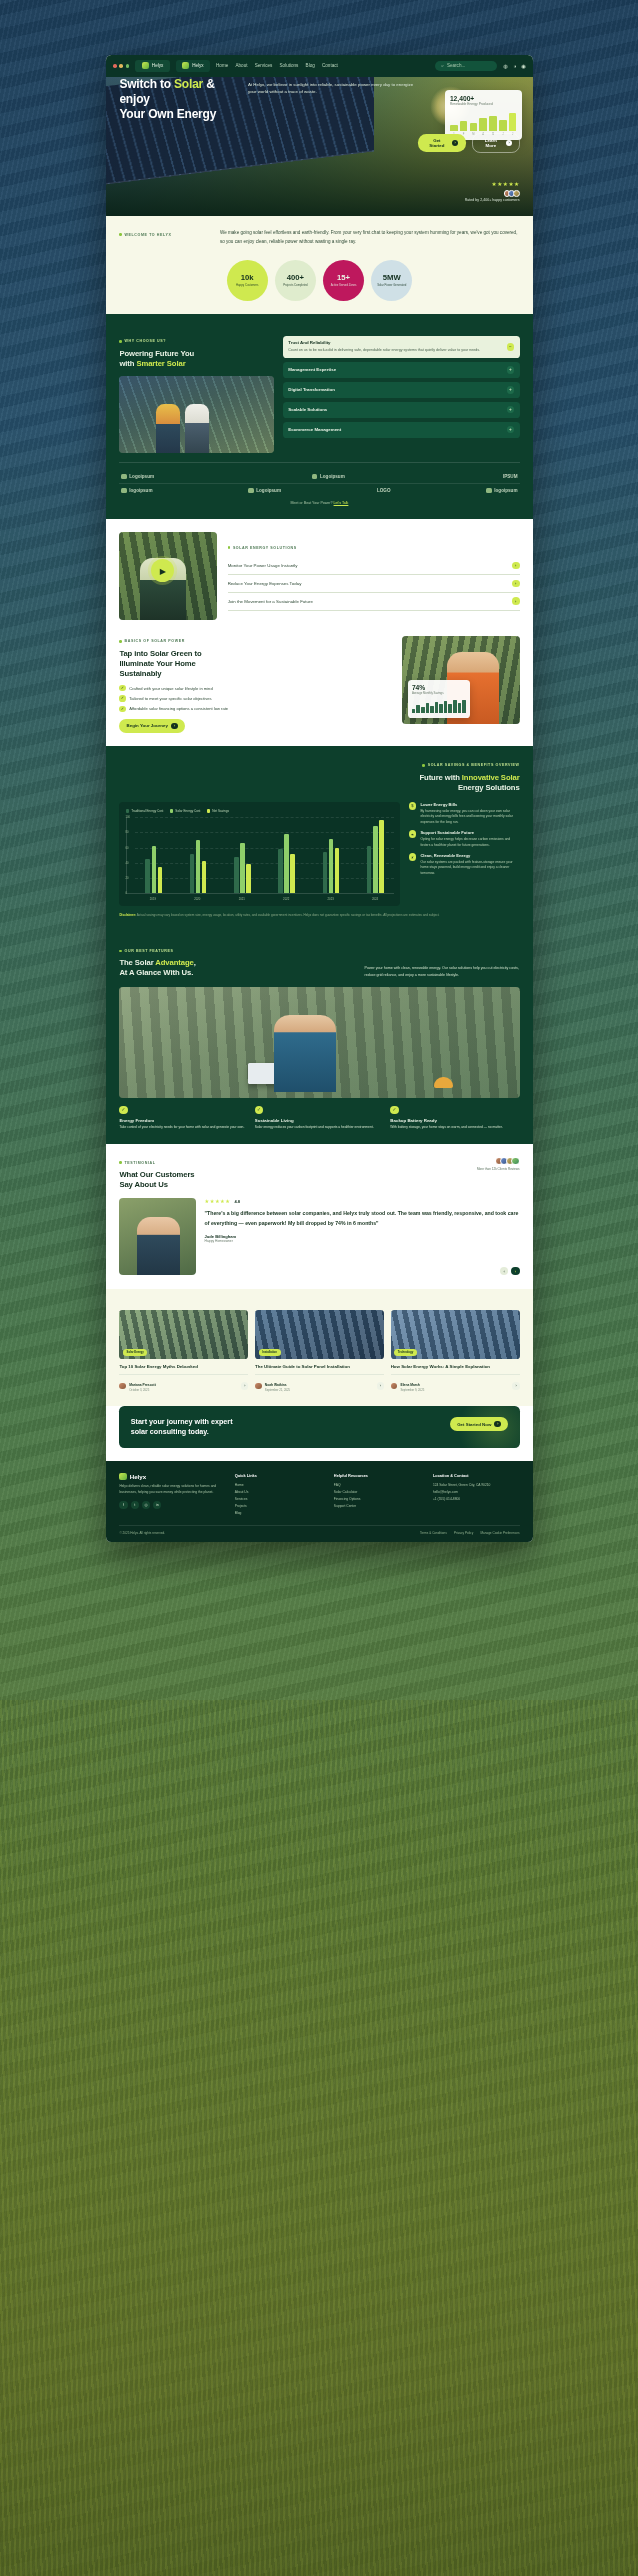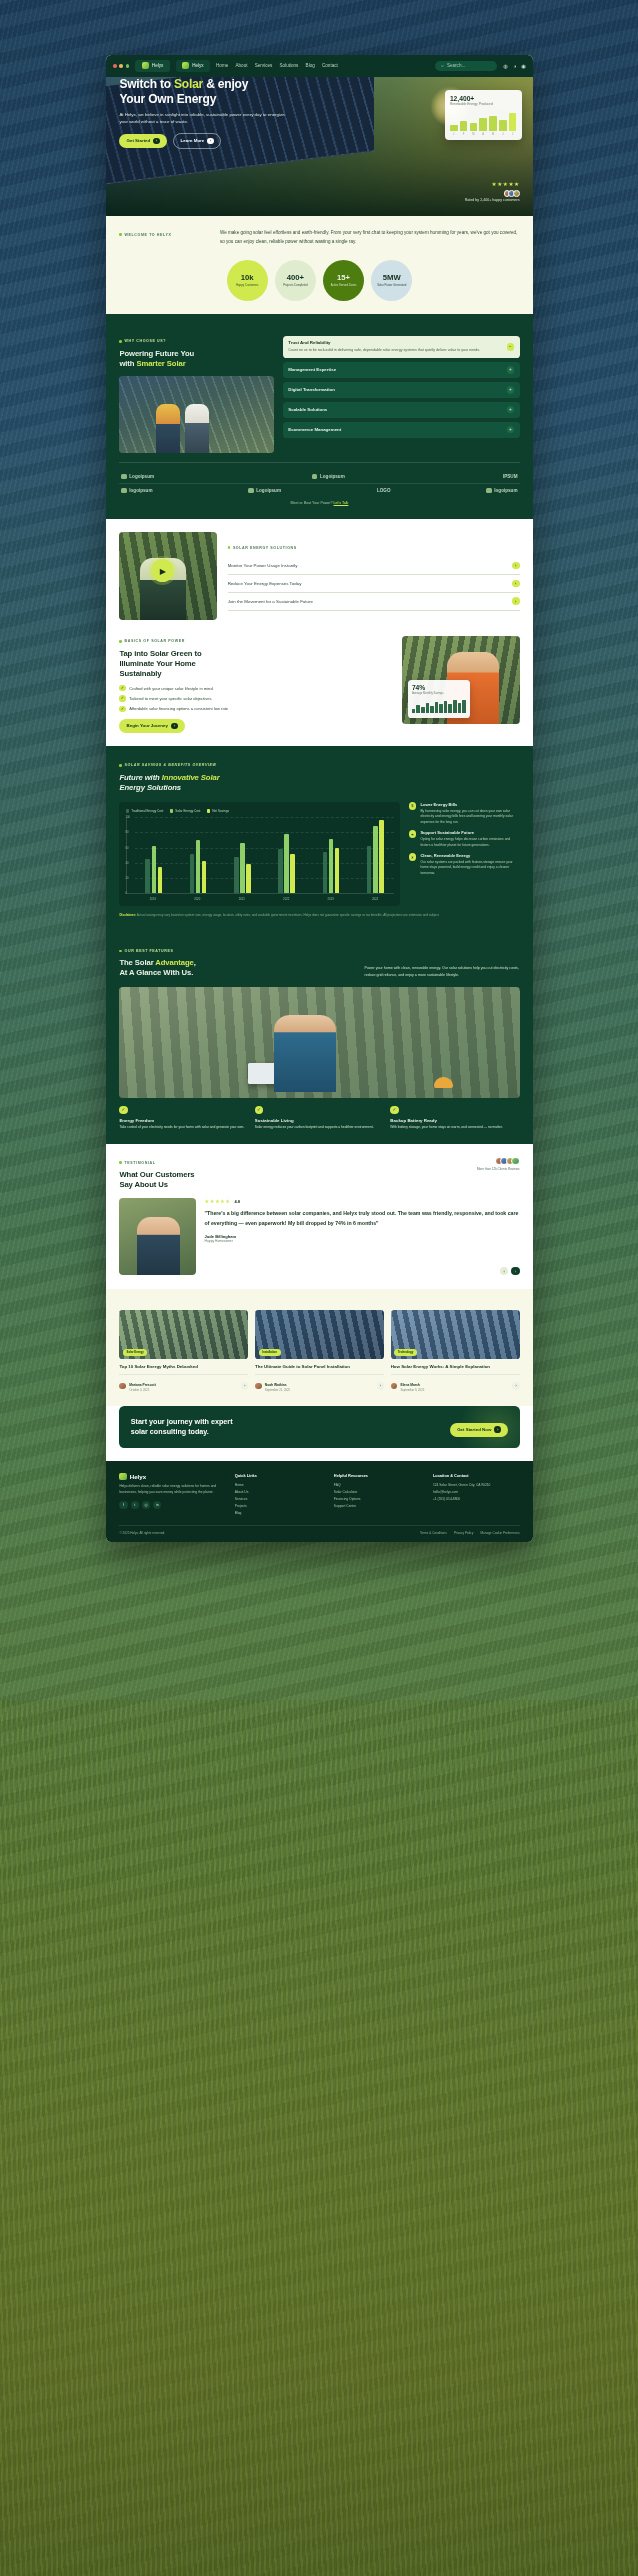--- a/index.html
+++ b/index.html
@@ -80,21 +80,21 @@
     background:
       repeating-linear-gradient(75deg, rgba(20,35,55,.92) 0 8.2px, rgba(44,70,100,.75) 8.2px 9.8px),
       linear-gradient(120deg,#22384f,#3b5d7a);
     transform:skewY(-7deg);
     border-bottom:1.5px solid rgba(255,255,255,.12);
   }
   .hero-sun{
     position:absolute; right:62px; top:9.3px; width:41px;height:41px;border-radius:50%;
     background:radial-gradient(circle,#fff3b0 0%, rgba(255,228,130,.5) 45%, rgba(255,220,120,0) 70%);
   }
-  .hero-inner{ position:relative; padding:0 13.4px; height:100%; display:flex; flex-direction:column; padding-bottom:13.4px; }
+  .hero-inner{ position:relative; padding:0 13.4px; height:100%; display:flex; flex-direction:row; justify-content:flex-end; padding-bottom:13.4px; }
   .hero h1{ font-size:12px; line-height:1.25; font-weight:700; letter-spacing:-0.2px; max-width:216px; }
   .hl-yellow{ color:#cfe94f; }
   .hero p{ font-size:4.4px; line-height:1.65; color:#d9e6d8; max-width:170px; margin-top:4.6px; }
   .hero-actions{ display:flex; align-items:center; gap:6.2px; margin-top:7.2px; }
   .btn-lime{
     background:#cfe94f; color:#13301f; font-size:4.4px; font-weight:700;
     padding:3.6px 7.2px; border-radius:8.2px; display:inline-flex; align-items:center; gap:3.1px; border:none;
   }
   .btn-ghost{
     background:transparent; color:#fff; font-size:4.4px; font-weight:600;
@@ -150,21 +150,21 @@
   .intro-grid .right{ flex:1; font-size:4.6px; line-height:1.9; color:#2f4a36; }
   .stats{ display:flex; gap:7.2px; justify-content:center; margin-top:13.4px; }
   .stat{
     width:41px;height:41px;border-radius:50%; display:flex; flex-direction:column;
     align-items:center; justify-content:center; text-align:center;
   }
   .stat b{ font-size:7.7px; font-weight:700; }
   .stat small{ font-size:2.8px; margin-top:1px; opacity:.85; }
   .s1{ background:#cfe94f; color:#13301f; }
   .s2{ background:#dfeccd; color:#13301f; }
-  .s3{ background:#4d7c0f; color:#eaf3e6; }
+  .s3{ background:#be185d; color:#eaf3e6; }
   .s4{ background:#cfe0e6; color:#13301f; }
 
   
   .why-grid{ display:flex; gap:8.2px; margin-top:8.2px; }
   .why-left{ width:155px; }
   .why-photo{
     margin-top:7.2px; height:77px; border-radius:4.1px; overflow:hidden; position:relative;
     background:linear-gradient(160deg,#4c6f84 0%,#5d7f6a 40%,#9bb36c 100%);
   }
   .why-photo:before{
@@ -249,21 +249,21 @@
   .stat-card{
     position:absolute; left:6.2px; bottom:6.2px; width:62px; background:rgba(255,255,255,.94);
     border-radius:3.6px; padding:4.1px; box-shadow:0 3.1px 8.2px rgba(0,0,0,.2);
   }
   .stat-card .num{ font-size:6.7px; font-weight:700; }
   .stat-card .lbl{ font-size:2.8px; color:#6b7c6d; }
   .spark{ display:flex; align-items:flex-end; gap:1px; height:15.5px; margin-top:3.1px; }
   .spark i{ flex:1; background:#2f6b4b; border-radius:0.5px; }
 
   
-  .chart-head{ text-align:left;font-style:italic; }
+  .chart-head{ text-align:right; }
   .chart-wrap{
     margin-top:9.3px; display:flex; gap:8.2px; align-items:stretch;
   }
   .chart-box{
     flex:1; background:#0a3325; border-radius:4.1px; padding:7.2px 6.2px 5.2px;
   }
   .chart-legend-mini{ display:flex; gap:6.2px; font-size:3.1px; color:#bcd6b6; margin-bottom:4.1px; }
   .chart-legend-mini span{ display:flex; align-items:center; gap:2.1px; }
   .sw{ width:3.6px;height:3.6px;border-radius:1px;display:inline-block; }
   .plot{ position:relative; height:77px; display:flex; align-items:flex-end; gap:6.2px; padding-left:8.2px; border-left:0.5px solid rgba(255,255,255,.15); border-bottom:0.5px solid rgba(255,255,255,.15); }
@@ -356,21 +356,21 @@
   .btitle{ font-size:4.4px; font-weight:700; line-height:1.45; margin-top:4.6px; }
   .bmeta{ display:flex; align-items:center; gap:3.1px; margin-top:4.1px; padding-top:4.1px; border-top:0.5px solid #e2e9da; }
   .bmeta .av{ width:6.7px;height:6.7px;border-radius:50%;background:linear-gradient(135deg,#c98b6a,#8a5a3c); }
   .bmeta b{ font-size:3.3px; }
   .bmeta small{ font-size:2.8px; color:#7c8d7e; display:block; }
   .bmeta .go{ margin-left:auto; width:7.2px;height:7.2px;border-radius:50%;background:#eef3e6;display:flex;align-items:center;justify-content:center;font-size:3.6px; }
 
   
   .cta{
     margin:0 13.4px 13.4px; background:#0d3f2c; border-radius:5.2px; padding:11.3px;
-    display:flex; align-items:flex-end; justify-content:space-between; gap:24px; color:#fff;
+    display:flex; align-items:flex-start; justify-content:space-between; gap:24px; color:#fff;
     position:relative; overflow:hidden;
   }
   .cta:after{
     content:""; position:absolute; right:-15.5px; top:-15.5px; width:77px;height:77px;border-radius:50%;
     background:radial-gradient(circle, rgba(207,233,79,.18), rgba(207,233,79,0) 70%);
   }
   .cta h3{ font-size:7.2px; line-height:1.35; font-weight:700; max-width:170px; position:relative; z-index:2; }
 
   
   .footer{ background:#0a2d20; color:#cfe2cb; padding:11.3px 13.4px 7.2px; }

